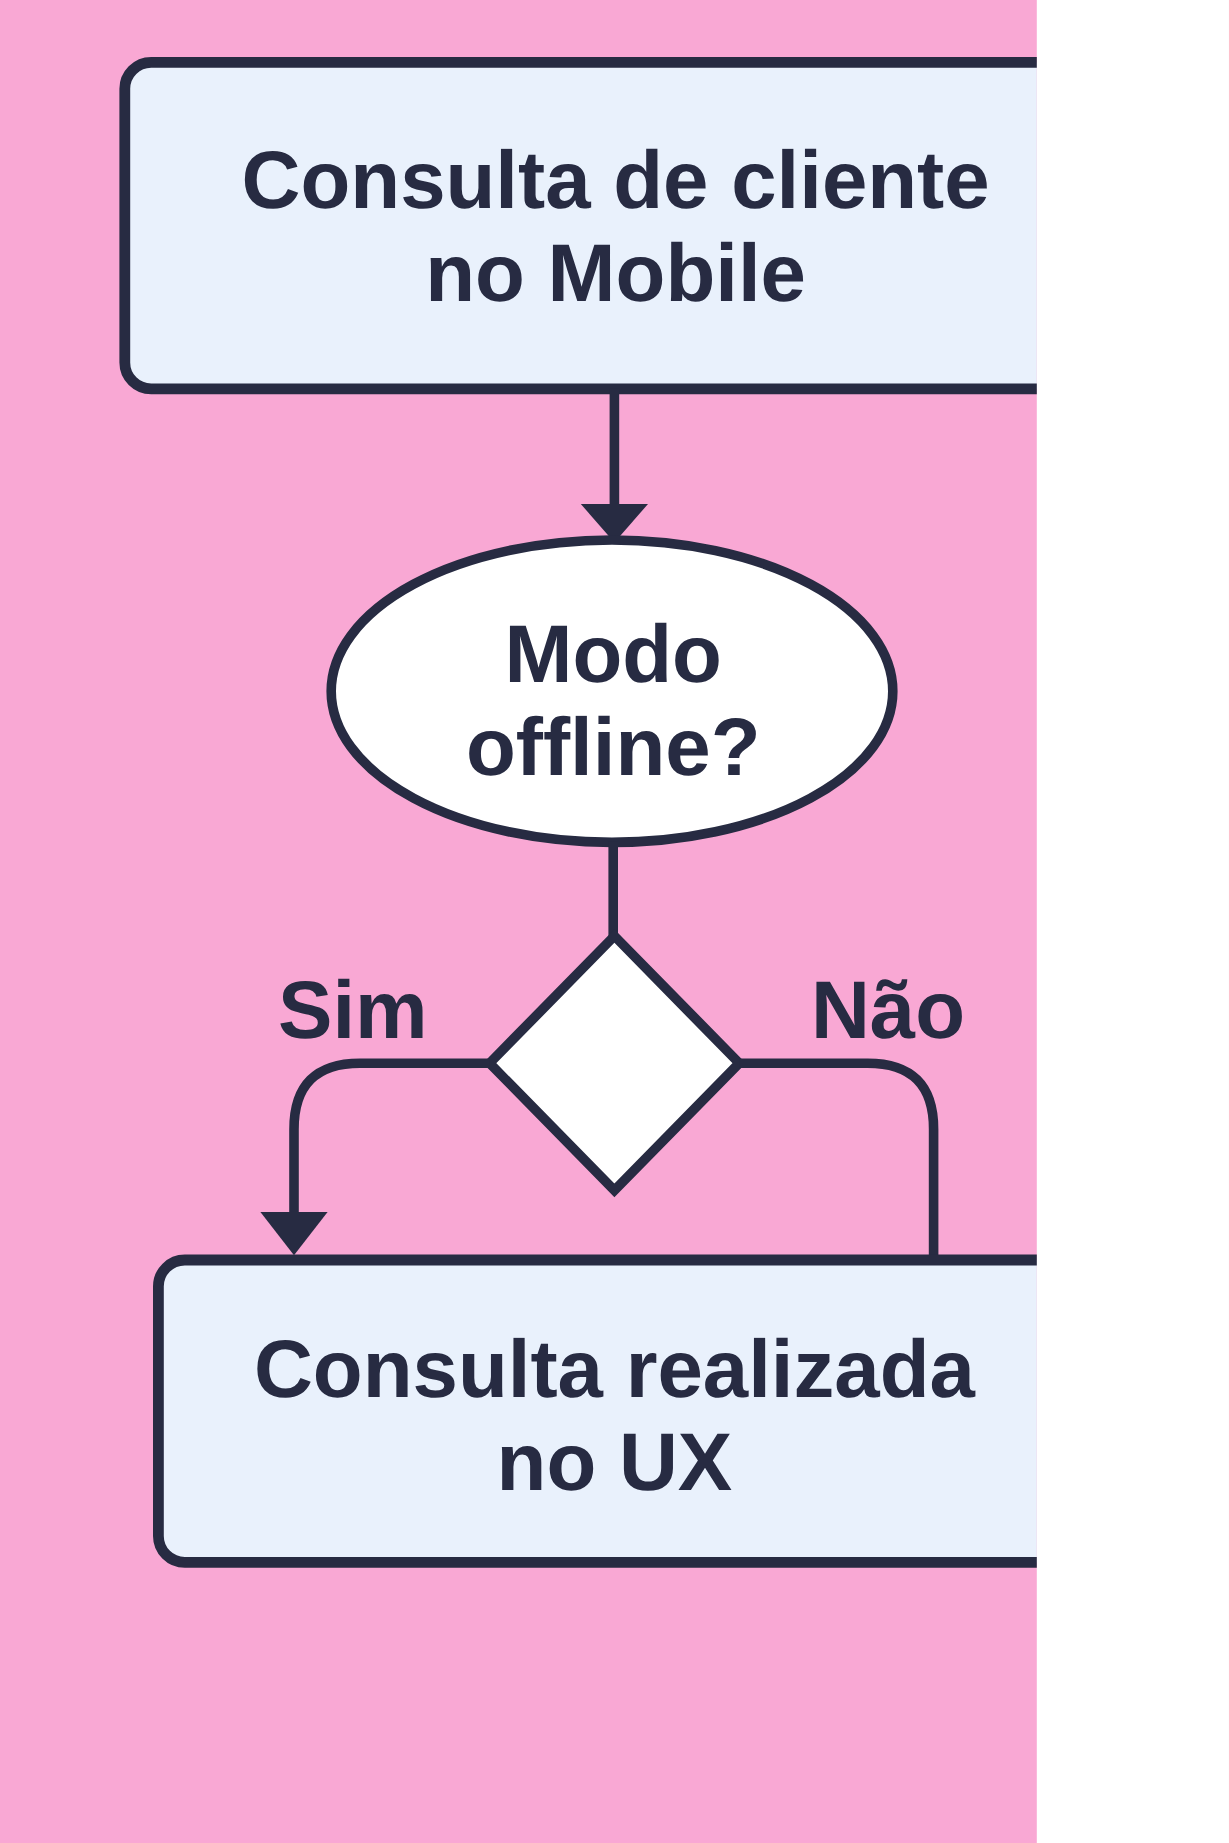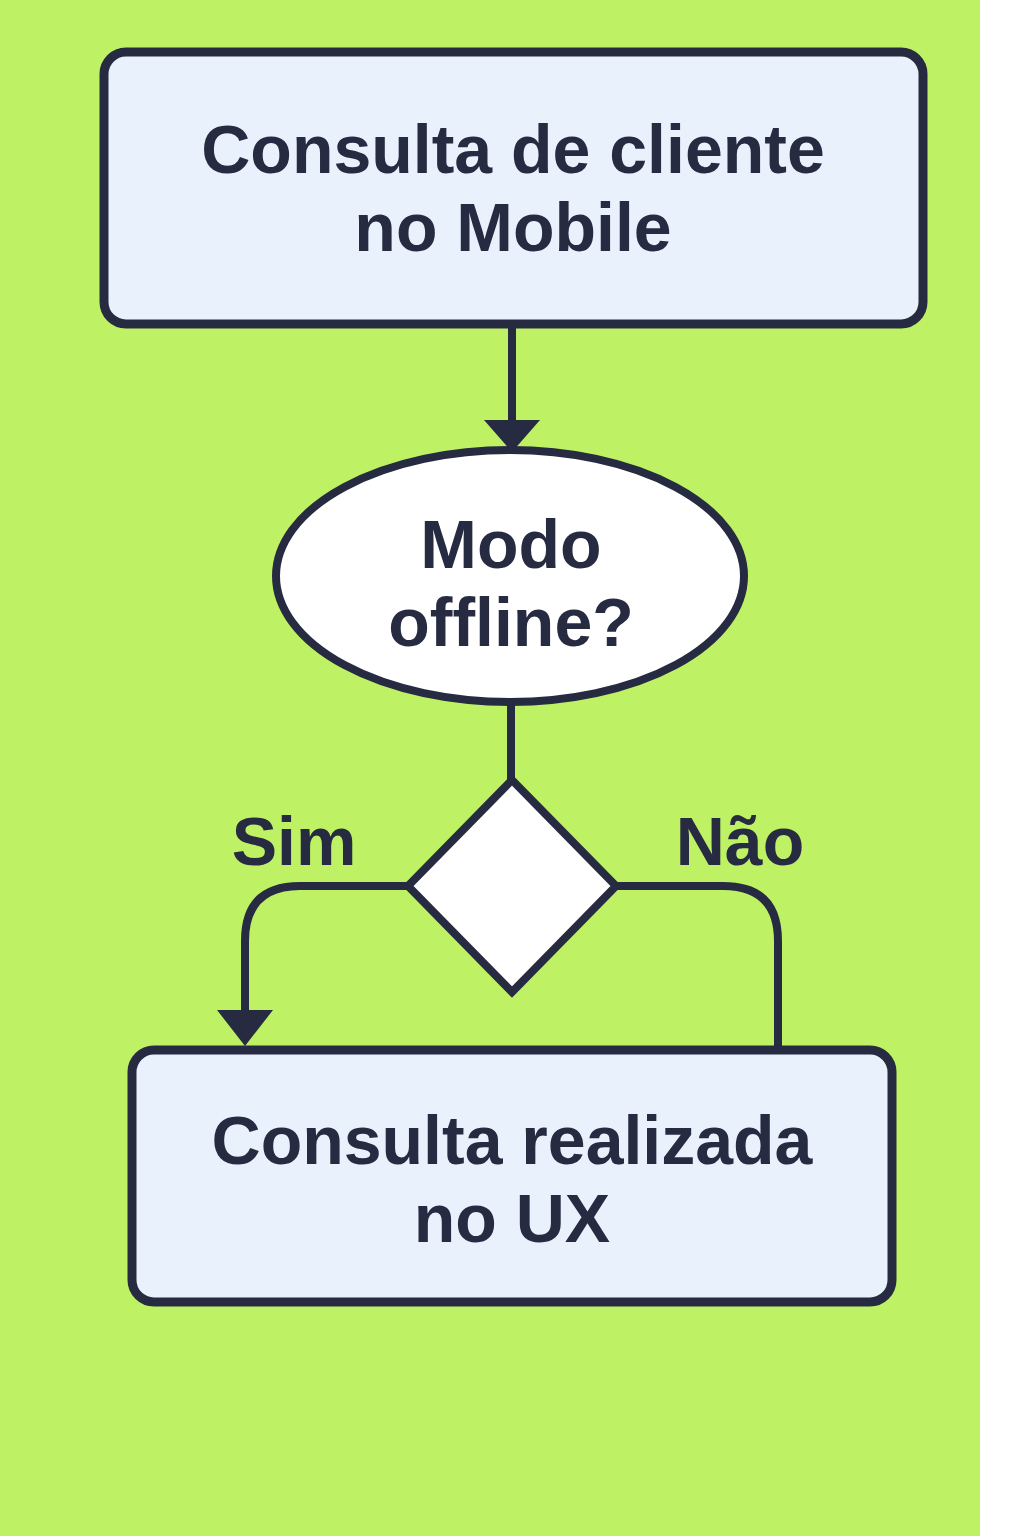--- a/index.html
+++ b/index.html
@@ -2,23 +2,23 @@
 <html><head>
 <meta charset="utf-8">
 <style>
   html, body {
     margin: 0;
     padding: 0;
     background: #ffffff;
   }
   .canvas {
     position: relative;
-    width: 980px;
+    width: 864px;
     height: 1536px;
-    background: #bef264;
+    background: #f9a8d4;
     overflow: hidden;
   }
   svg {
     display: block;
   }
   .node-rect {
     fill: #e9f1fc;
     stroke: #272b42;
     stroke-width: 9;
   }

